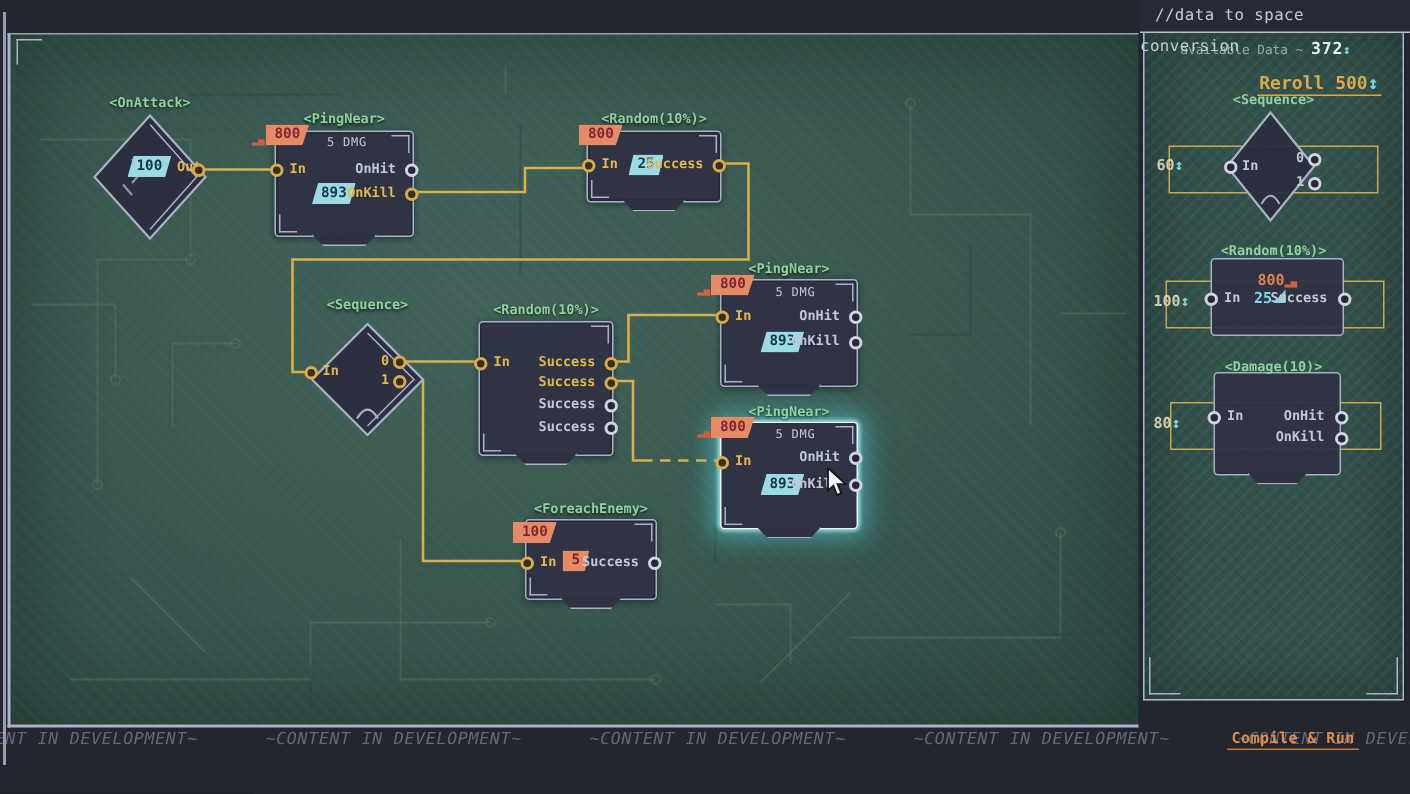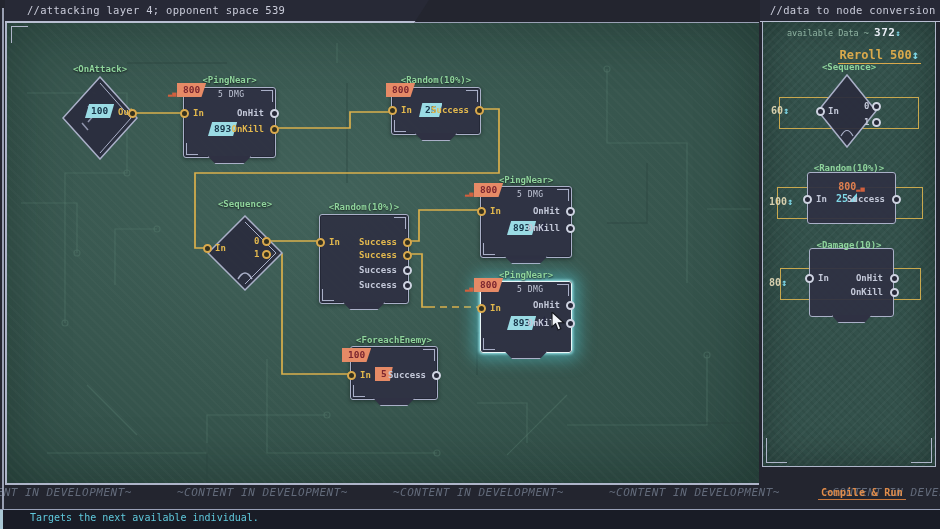--- a/index.html
+++ b/index.html
@@ -270,25 +270,22 @@
       <span class="tag orange" style="left:24px;top:20px">5</span>
       <span class="pl gray" style="right:11px;top:23px">Success</span>
       <span class="port" style="left:81px;top:24px"></span>
     </div>
 
     <svg id="cursor" width="14" height="19" viewBox="0 0 14 19" style="left:544px;top:289px">
       <polygon points="1,0 1,15 4.6,11.8 7,18 9.8,16.8 7.4,10.8 12.6,10.6" fill="#f2f4f8" stroke="#16181f" stroke-width="1.2"></polygon>
     </svg>
   </div>
 
-  <div id="hdr-left" class="hbar">
-    <span>//attacking layer 4; opponent space 539</span>
-  </div>
   <div id="hdr-right" class="hbar">
-    <span>//data to node conversion</span>
+    <span>//data to space conversion</span>
   </div>
 
   <div id="panel">
     <div class="hatch"></div>
     <div class="bracket bl"></div>
     <div class="bracket br"></div>
 
     <div class="avail">
       <span>available Data ~</span>
       <b>372</b><span class="cur">↕</span>
@@ -345,18 +342,14 @@
   <span class="dev" style="left:-39px">~CONTENT IN DEVELOPMENT~</span>
   <span class="dev" style="left:177px">~CONTENT IN DEVELOPMENT~</span>
   <span class="dev" style="left:393px">~CONTENT IN DEVELOPMENT~</span>
   <span class="dev" style="left:609px">~CONTENT IN DEVELOPMENT~</span>
   <span class="dev" style="left:825px">~CONTENT IN DEVELOPMENT~</span>
 
   <button id="compile">Compile &amp; Run</button>
 
   <div id="leftline"></div>
 
-  <div id="statusbar">
-    <div class="accent"></div>
-    <span>Targets the next available individual.</span>
-  </div>
 
 </div>
 
 </body></html>

